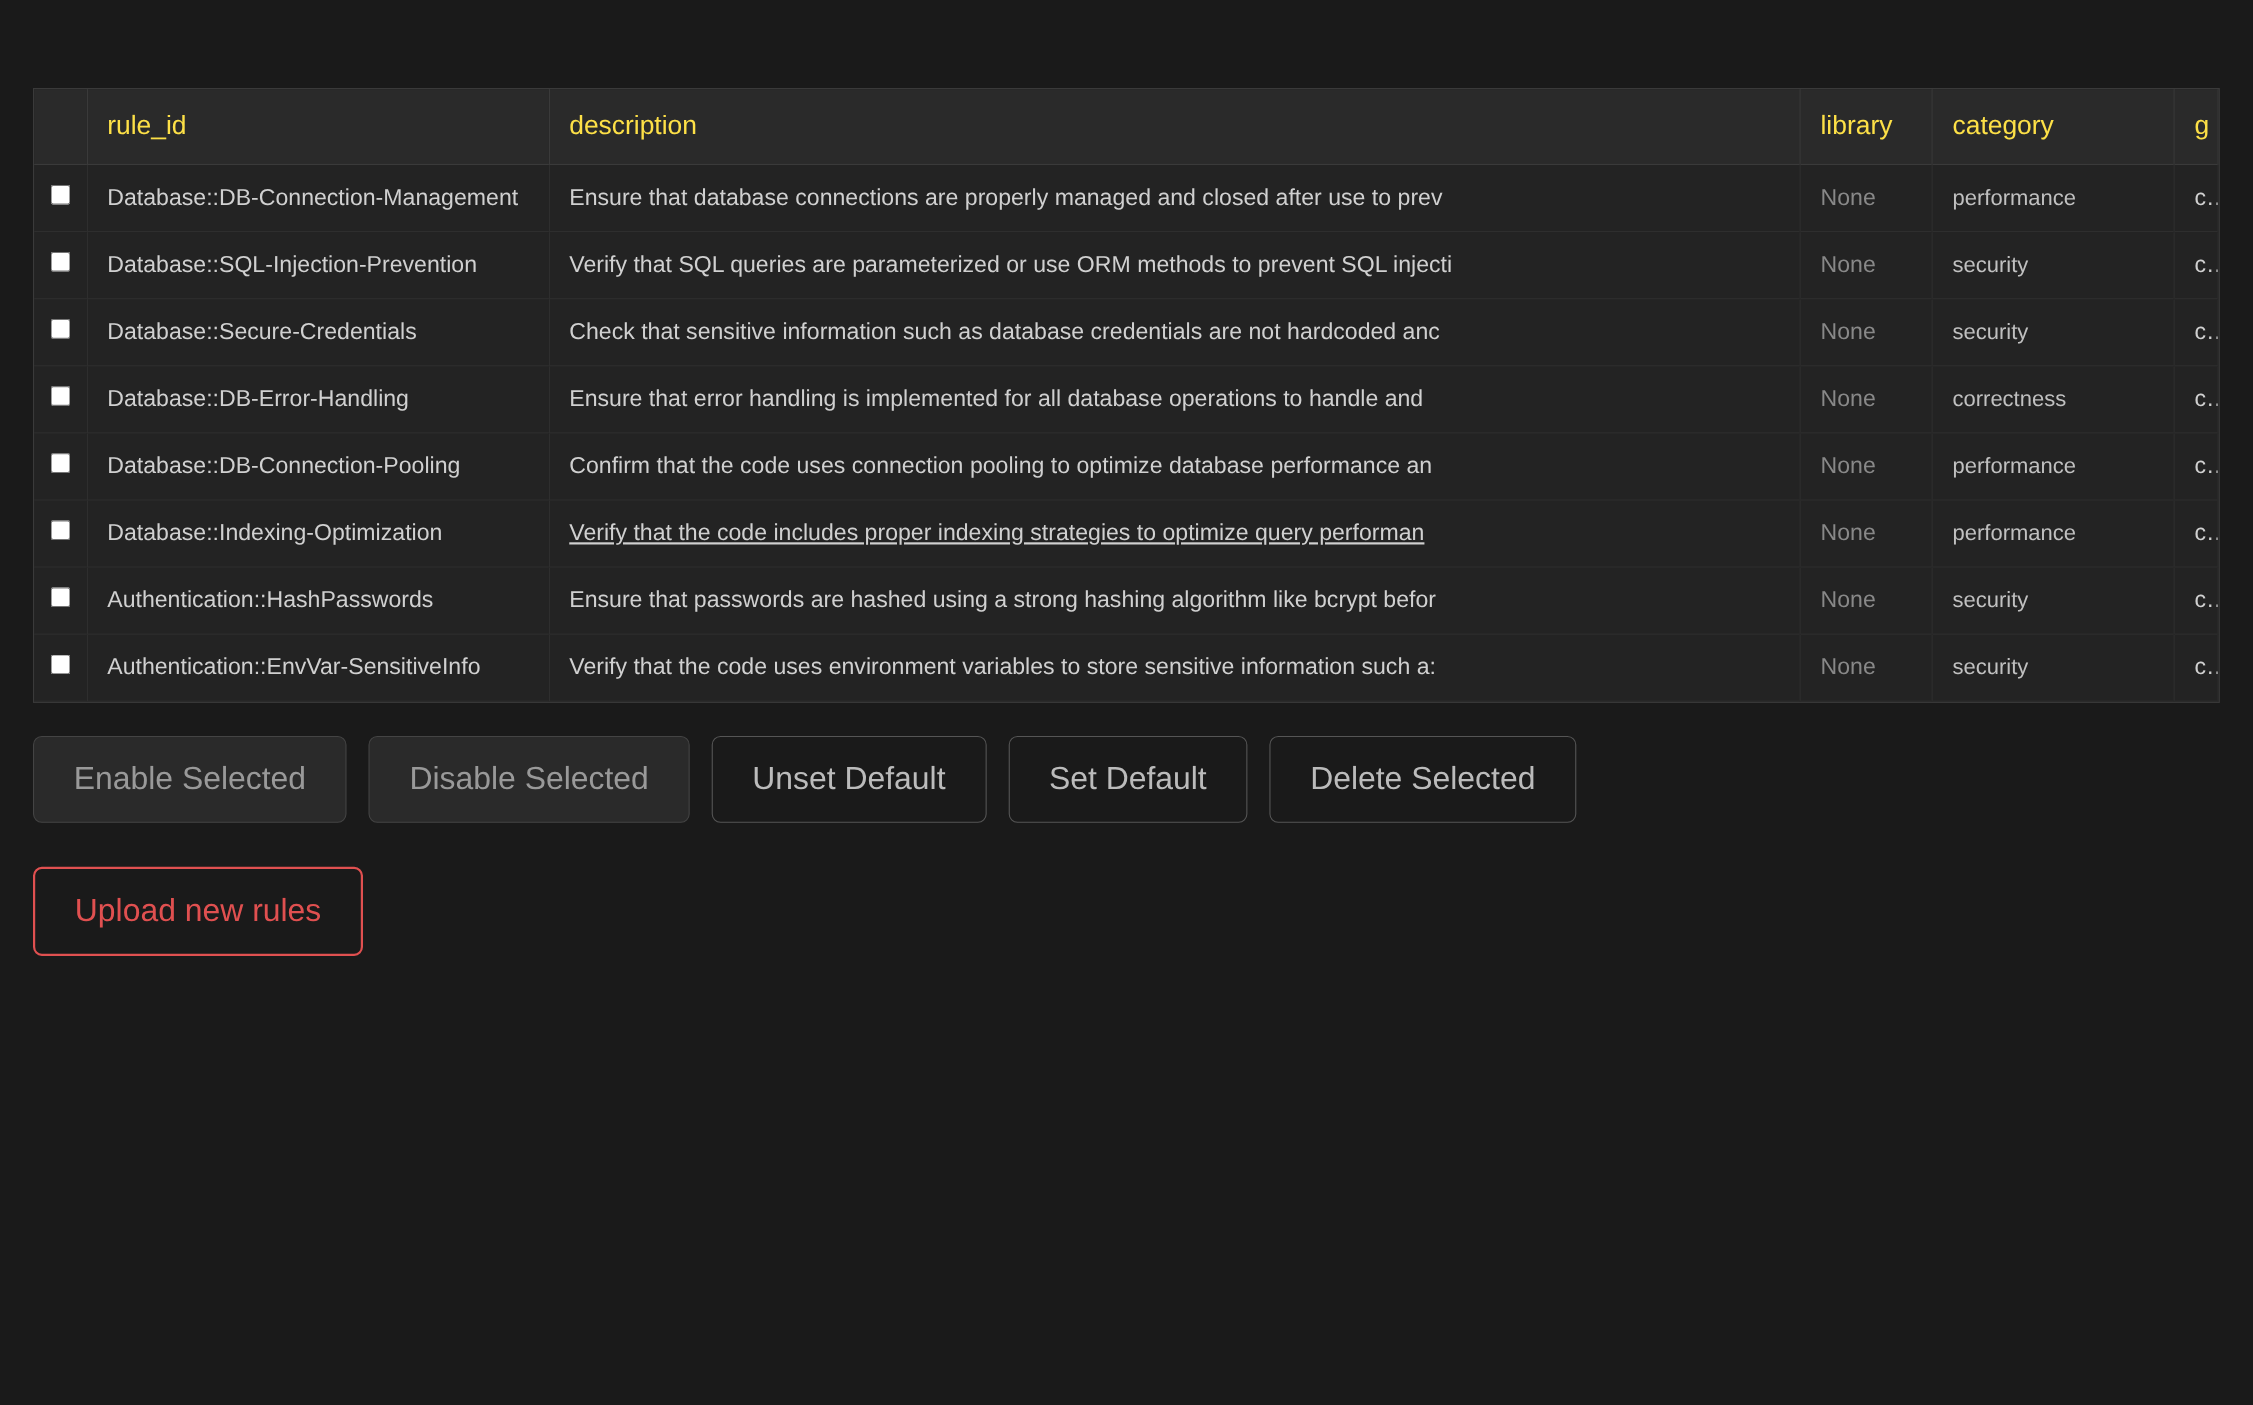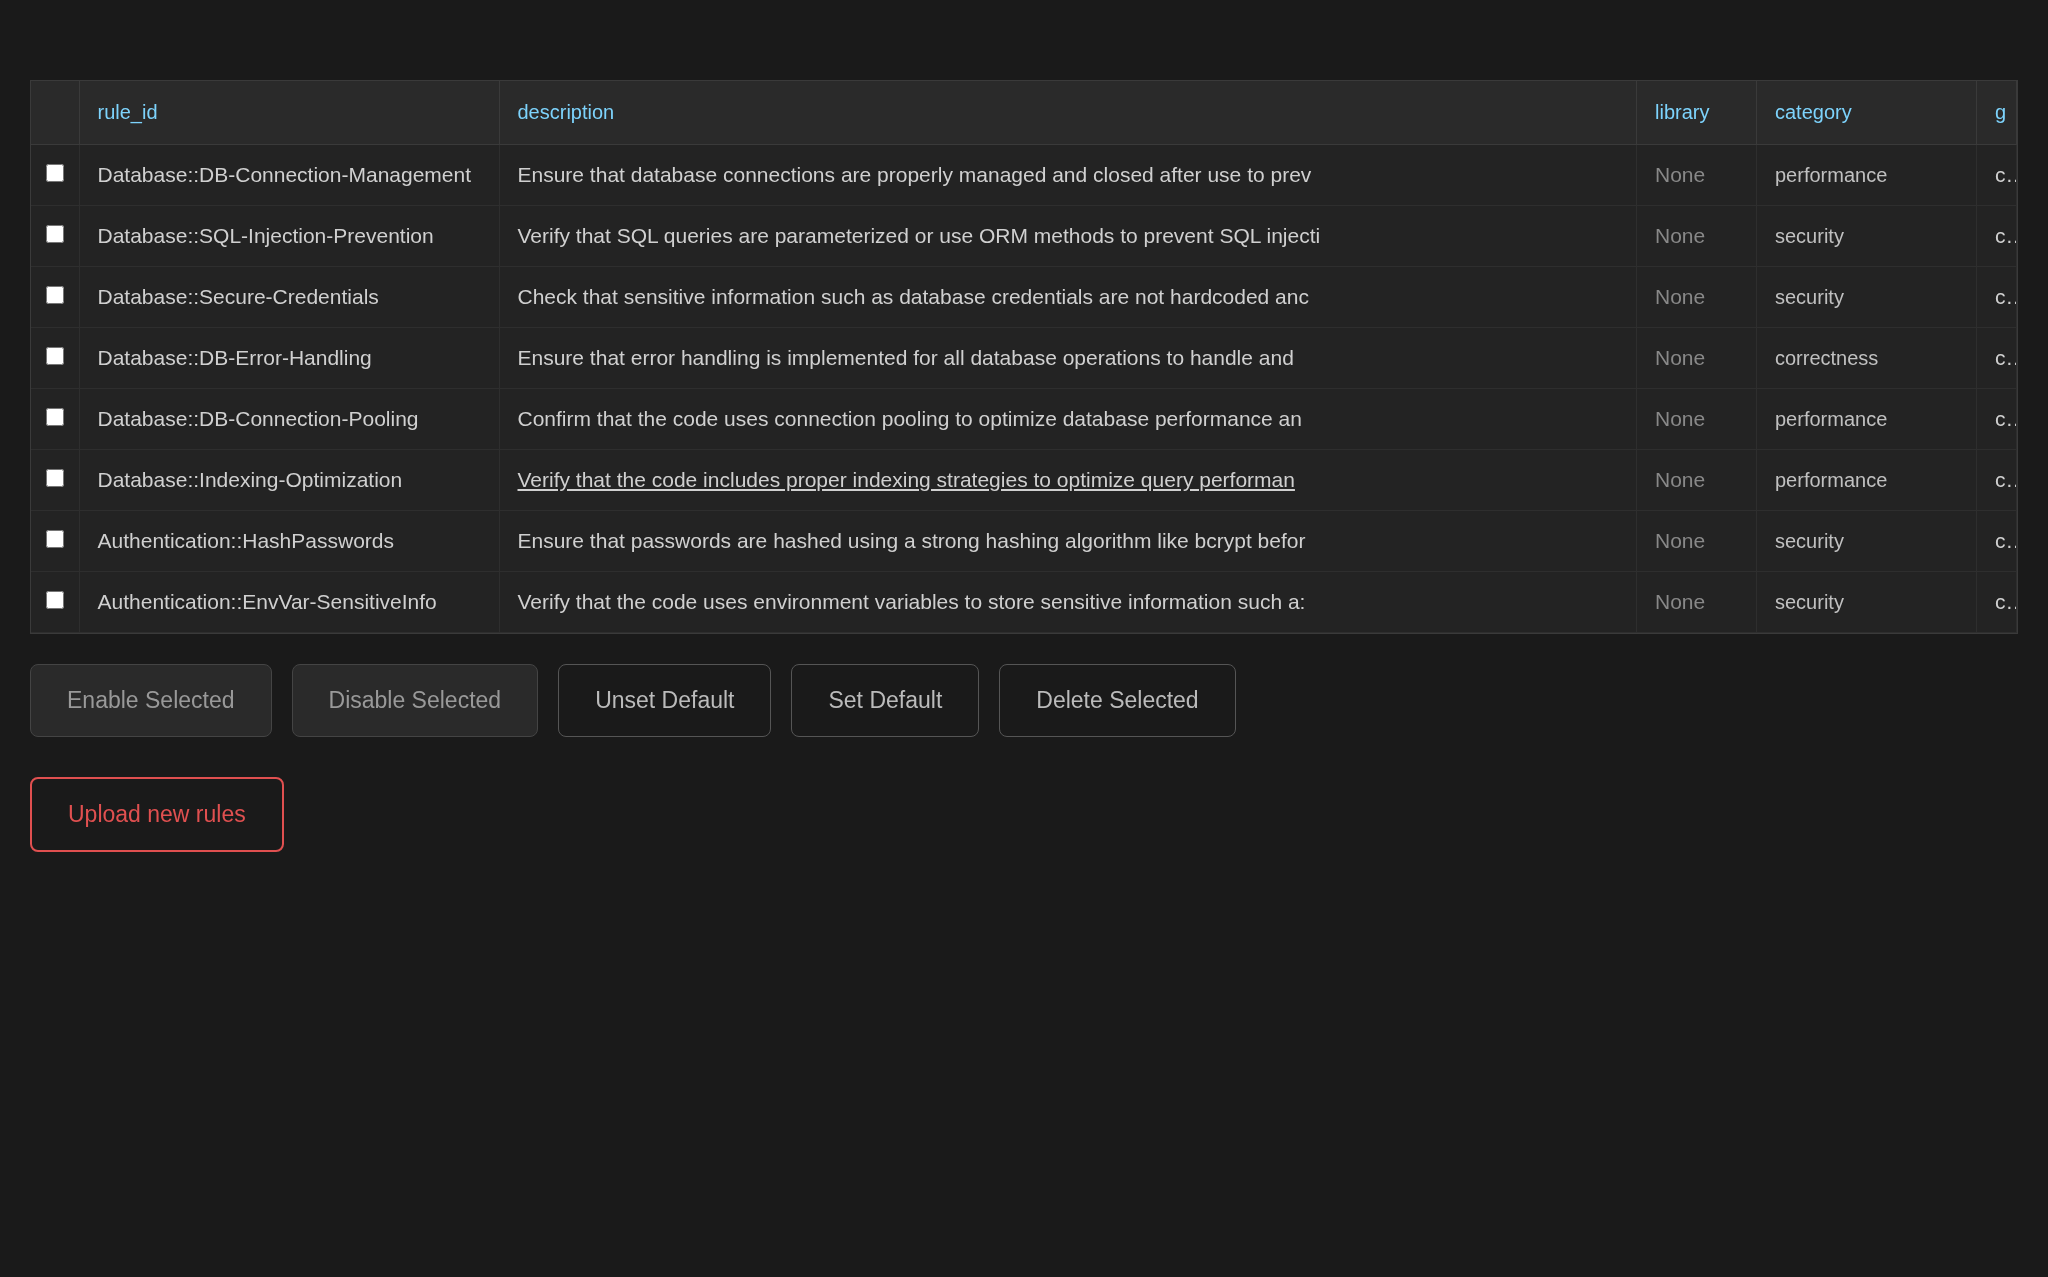--- a/index.html
+++ b/index.html
@@ -26,23 +26,23 @@
     }
 
     thead tr {
       background: #2a2a2a;
       border-bottom: 1px solid #3a3a3a;
     }
 
     thead th {
       padding: 20px 18px;
       text-align: left;
-      font-size: 20px;
+      font-size: 24px;
       font-weight: 500;
-      color: #7dd3fc;
+      color: #fde047;
       border-right: 1px solid #3a3a3a;
       overflow: hidden;
       white-space: nowrap;
     }
 
     thead th:first-child {
       width: 48px;
       padding: 20px 10px;
     }
 
@@ -94,21 +94,21 @@
     .actions-area {
       margin: 30px 30px 0 30px;
       display: flex;
       align-items: center;
       gap: 20px;
       flex-wrap: wrap;
     }
 
     .btn {
       padding: 22px 36px;
-      font-size: 23px;
+      font-size: 29px;
       border-radius: 8px;
       cursor: pointer;
       font-weight: 500;
       transition: background 0.15s;
     }
 
     .btn-dark {
       background: #2a2a2a;
       color: #999;
       border: 1px solid #444;

